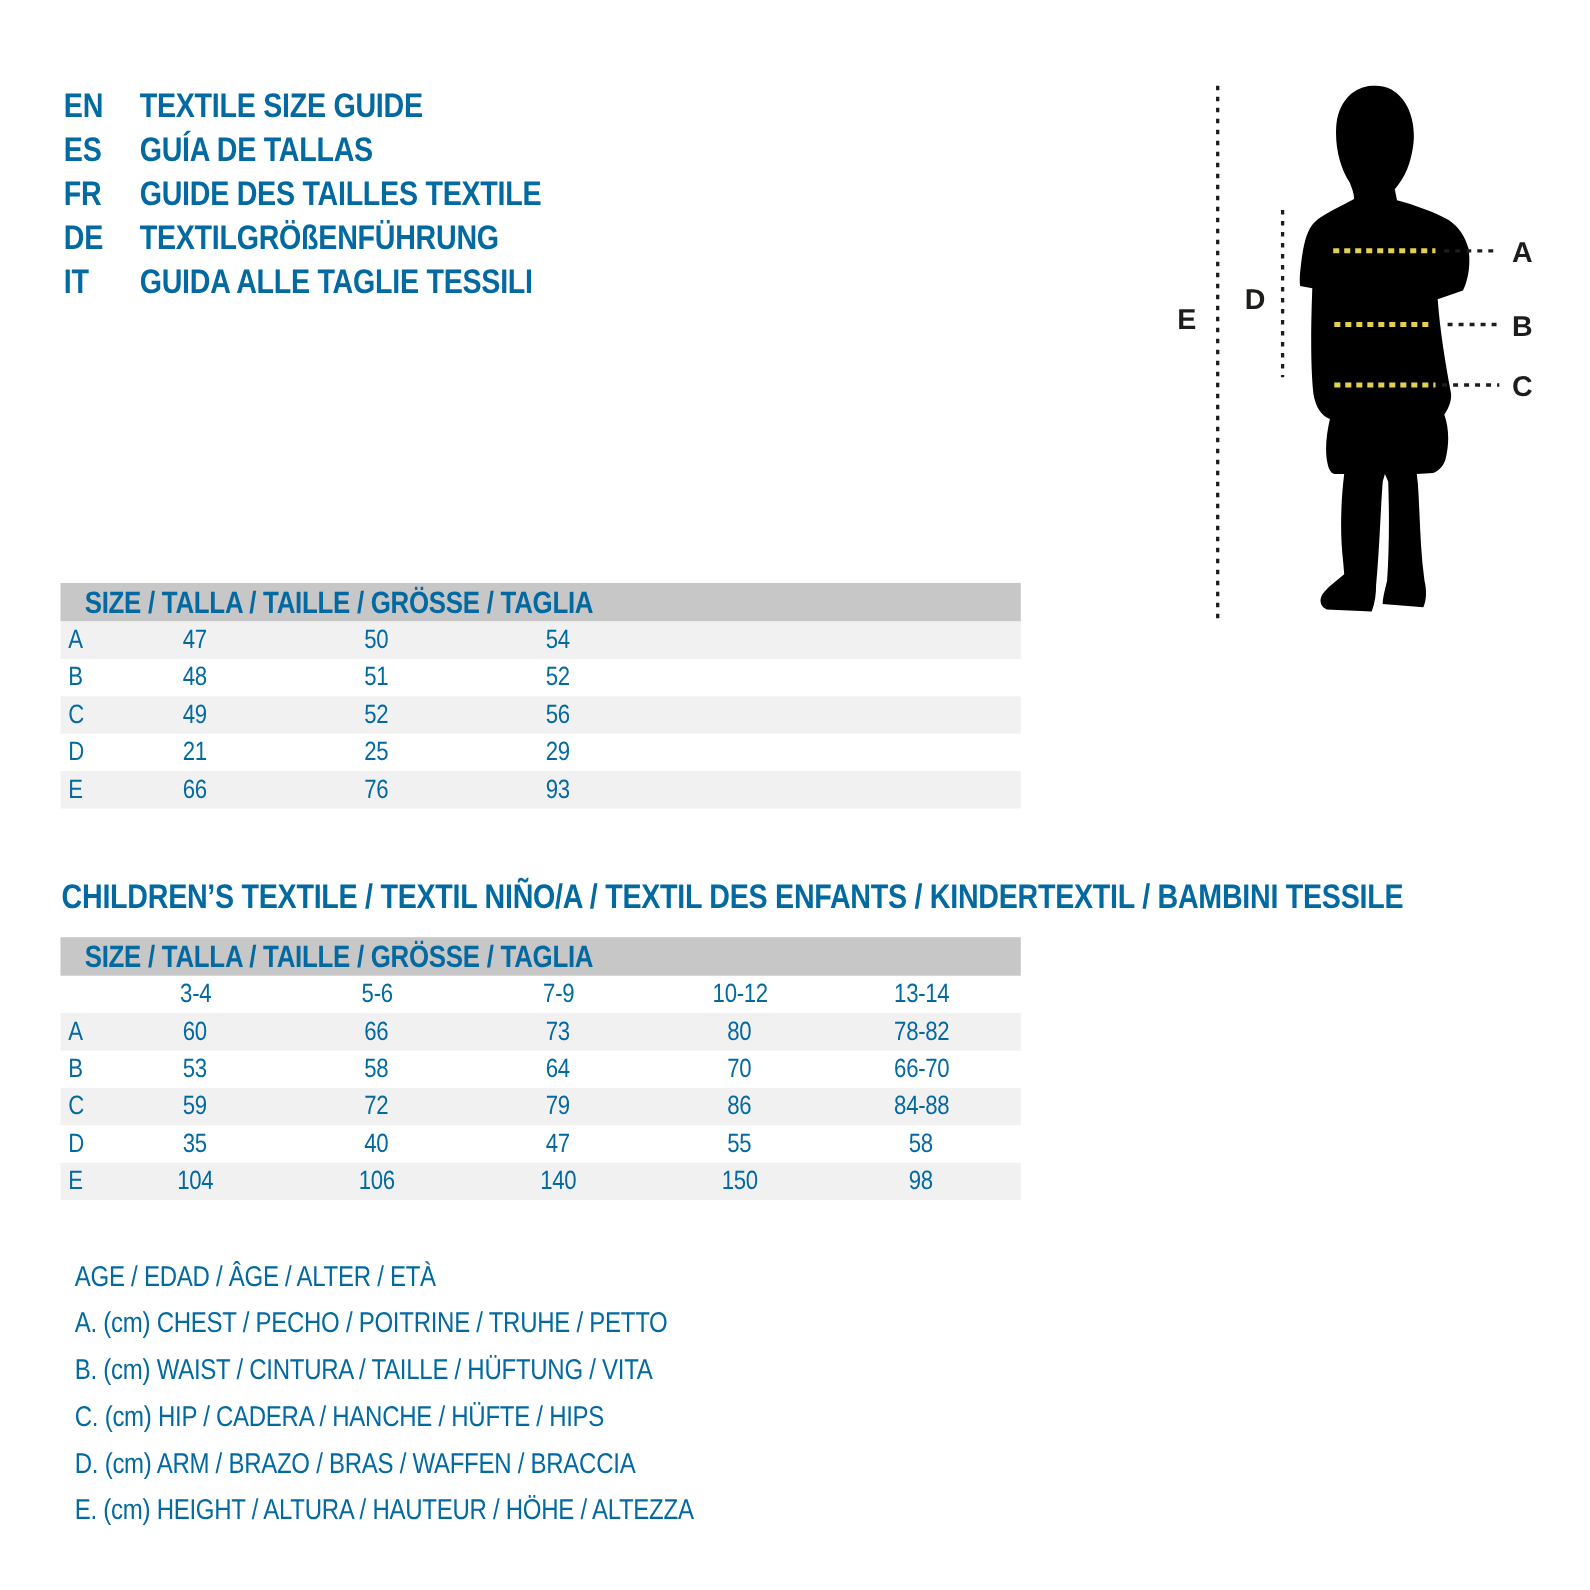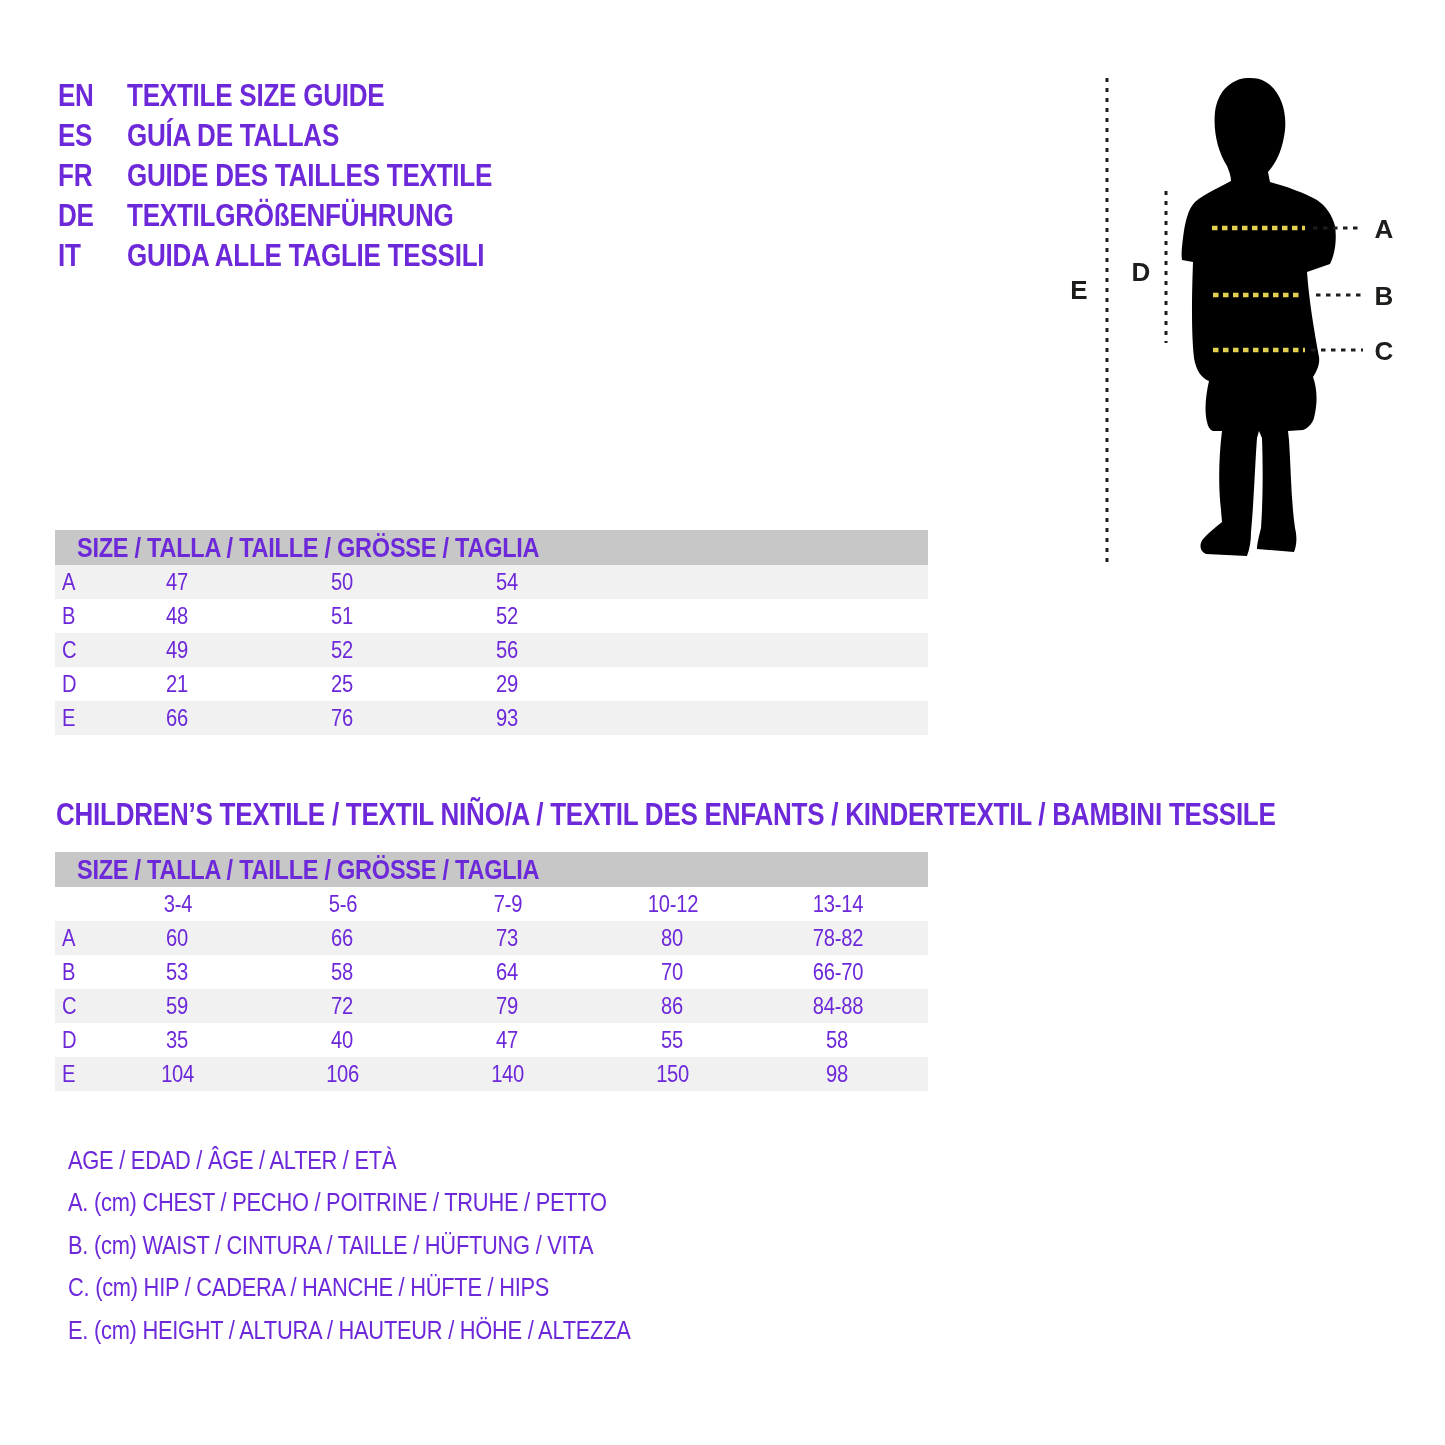--- a/index.html
+++ b/index.html
@@ -1,18 +1,18 @@
 <!DOCTYPE html>
 <html><head>
 <meta charset="utf-8">
 <style>
   html,body{margin:0;padding:0;background:#fff;}
   .canvas{
     position:relative;width:1445px;height:1445px;background:#ffffff;overflow:hidden;
-    font-family:"Liberation Sans","DejaVu Sans",sans-serif;color:#6d28d9;
+    font-family:"Liberation Sans","DejaVu Sans",sans-serif;color:#0369a1;
   }
   .cond{display:inline-block;transform:scaleX(0.84);transform-origin:0 50%;white-space:nowrap;letter-spacing:-0.3px;}
   .cc{transform-origin:50% 50%;}
 
   
   .lang-block{position:absolute;left:58px;top:76px;}
   .lang-row{display:flex;height:40px;align-items:center;font-size:31px;font-weight:bold;}
   .lang-code{width:69px;}
 
   
@@ -198,17 +198,20 @@
     <div class="legend-line">
         <span class="cond">A. (cm) CHEST / PECHO / POITRINE / TRUHE / PETTO</span>
       </div>
     <div class="legend-line">
         <span class="cond">B. (cm) WAIST / CINTURA / TAILLE / HÜFTUNG / VITA</span>
       </div>
     <div class="legend-line">
         <span class="cond">C. (cm) HIP / CADERA / HANCHE / HÜFTE / HIPS</span>
       </div>
     <div class="legend-line">
+        <span class="cond">D. (cm) ARM / BRAZO / BRAS / WAFFEN / BRACCIA</span>
+      </div>
+    <div class="legend-line">
         <span class="cond">E. (cm) HEIGHT / ALTURA / HAUTEUR / HÖHE / ALTEZZA</span>
       </div>
   </div>
 
 </div>
 
 </body></html>

